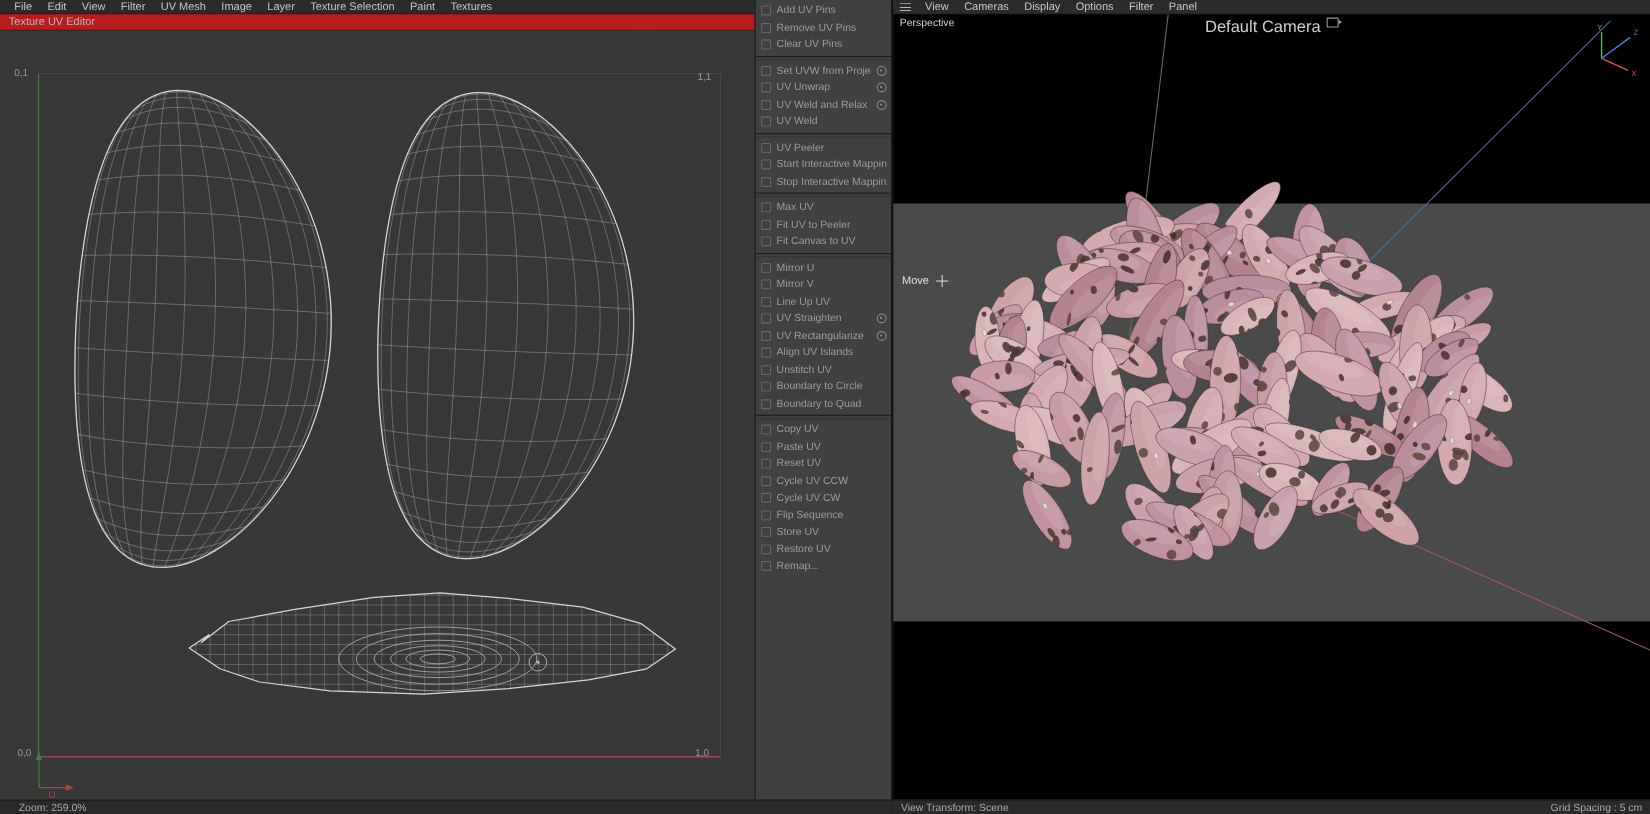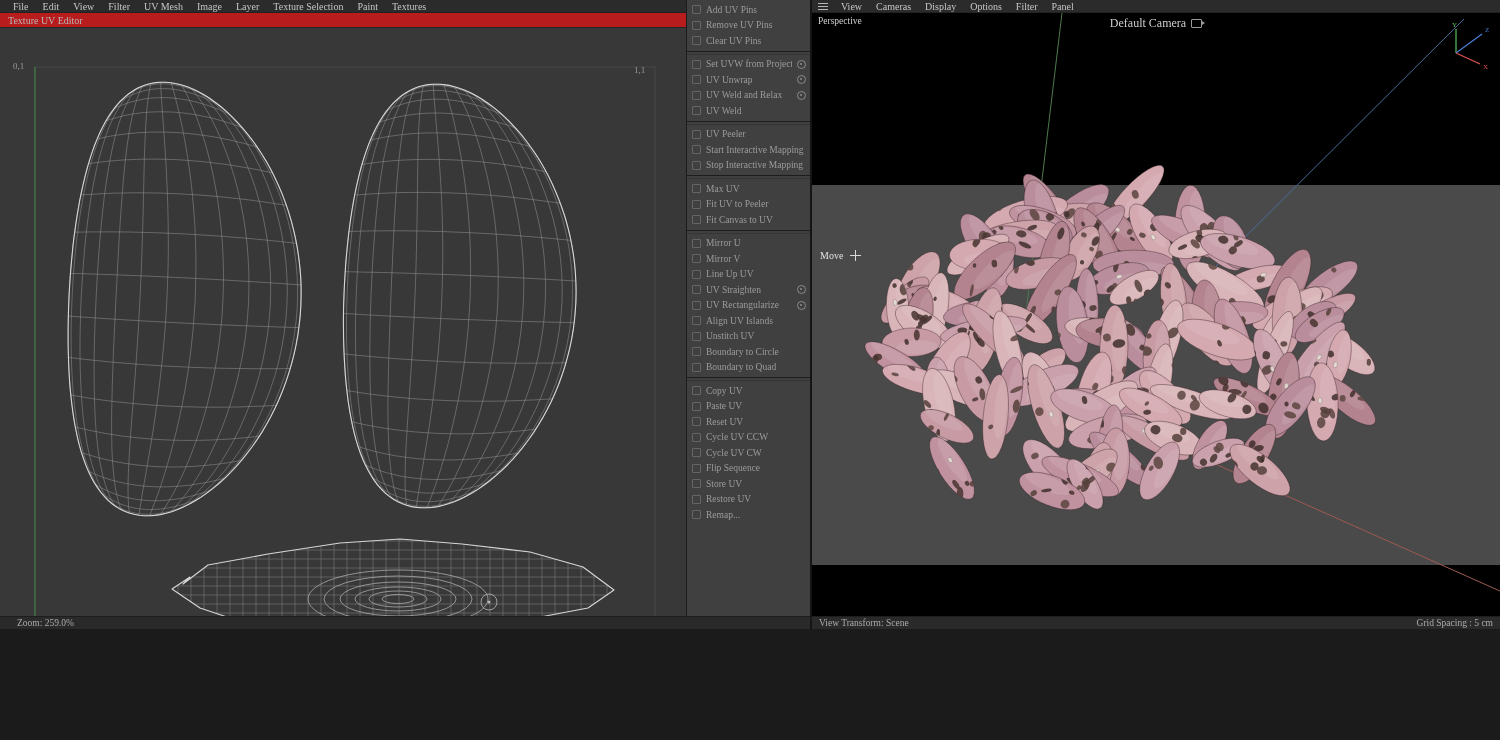--- a/index.html
+++ b/index.html
@@ -1,17 +1,17 @@
 <!DOCTYPE html>
 <html><head>
 <meta charset="utf-8">
 <style>
   html,body{margin:0;padding:0;background:#1b1b1b;}
-  .app{position:relative;width:1500px;height:629px;background:#262626;overflow:hidden;
-       font-family:Liberation Serif, serif;color:#c6c6c6;}
+  .app{position:relative;width:1500px;height:740px;background:#262626;overflow:hidden;
+       font-family:Liberation Sans, sans-serif;color:#c6c6c6;}
   
   .menubar{position:absolute;top:0;height:13px;background:#2b2b2b;display:flex;align-items:center;
            font-size:10px;color:#c6c6c6;box-sizing:border-box;border-bottom:1px solid #222;}
   #left-menubar{left:0;width:686px;padding-left:6px;}
   #vp-menubar{left:812px;width:688px;padding-left:6px;}
   .menu-items{display:flex;align-items:center;height:100%;}
   .menu-item{padding:0 7px;line-height:13px;white-space:nowrap;cursor:default;}
   .menubar-right{margin-left:auto;display:flex;align-items:center;gap:7px;padding-right:6px;margin-top:42px;}
   .dropdown{display:flex;align-items:center;gap:5px;background:#232323;border:1px solid #565656;
             height:10px;padding:0 5px;font-size:9px;color:#cfcfcf;}
@@ -43,22 +43,22 @@
   .tool-label{white-space:nowrap;overflow:hidden;flex:1;}
   .gear{width:7px;height:7px;border:1px solid #8a8a8a;border-radius:50%;position:relative;flex:none;}
   .gear::after{content:'';position:absolute;left:2px;top:2px;width:2px;height:2px;background:#8a8a8a;border-radius:50%;}
   .tool-sep{height:2px;border-top:1px solid #1d1d1d;border-bottom:1px solid #343434;margin:2px 0;}
   
   .vp-canvas{position:absolute;left:812px;top:13px;width:688px;height:714px;background:#000000;overflow:hidden;}
   .ground{position:absolute;left:0;top:172px;width:688px;height:380px;background:#4a4a4a;}
   #vp-svg{position:absolute;left:0;top:0;}
   .vp-label{position:absolute;font-size:9.5px;color:#cfcfcf;}
   #persp-label{left:6px;top:3px;}
-  .vp-cam{position:absolute;left:0;right:0;top:3px;display:flex;justify-content:center;align-items:center;gap:5px;
-          font-size:12px;color:#cfcfcf;}
+  .vp-cam{position:absolute;left:0;right:0;top:3px;display:flex;justify-content:center;align-items:flex-start;gap:5px;
+          font-size:15px;color:#cfcfcf;}
   .cam-icon{width:9px;height:7px;border:1px solid #9a9a9a;border-radius:1px;position:relative;}
   .cam-icon::after{content:'';position:absolute;right:-4px;top:1px;border-top:2px solid transparent;border-bottom:2px solid transparent;border-left:3px solid #9a9a9a;}
   .vp-move{position:absolute;left:8px;top:237px;display:flex;gap:7px;font-size:10px;color:#e2e2e2;}
   .move-icon{width:11px;height:11px;position:relative;}
   .move-icon::before{content:'';position:absolute;left:0;top:5px;width:11px;height:1px;background:#d8d8d8;}
   .move-icon::after{content:'';position:absolute;left:5px;top:0;width:1px;height:11px;background:#d8d8d8;}
   .axis-gizmo{position:absolute;right:4px;top:6px;}
   
   .status-bar{position:absolute;bottom:0;height:13px;background:#2a2a2a;font-size:9.5px;color:#ababab;
               display:flex;align-items:center;border-top:1px solid #1d1d1d;box-sizing:border-box;}

